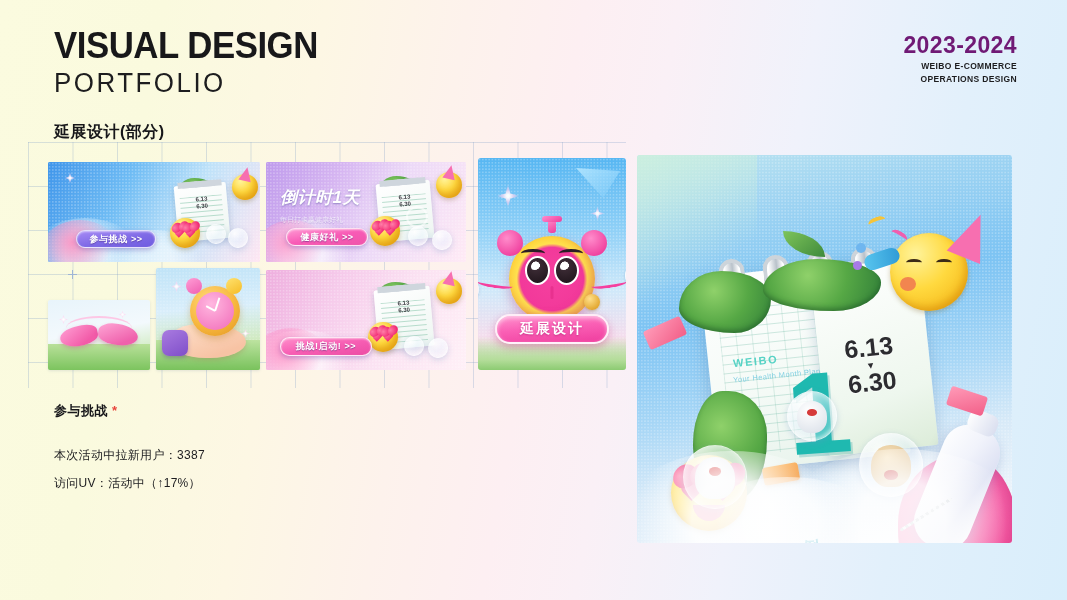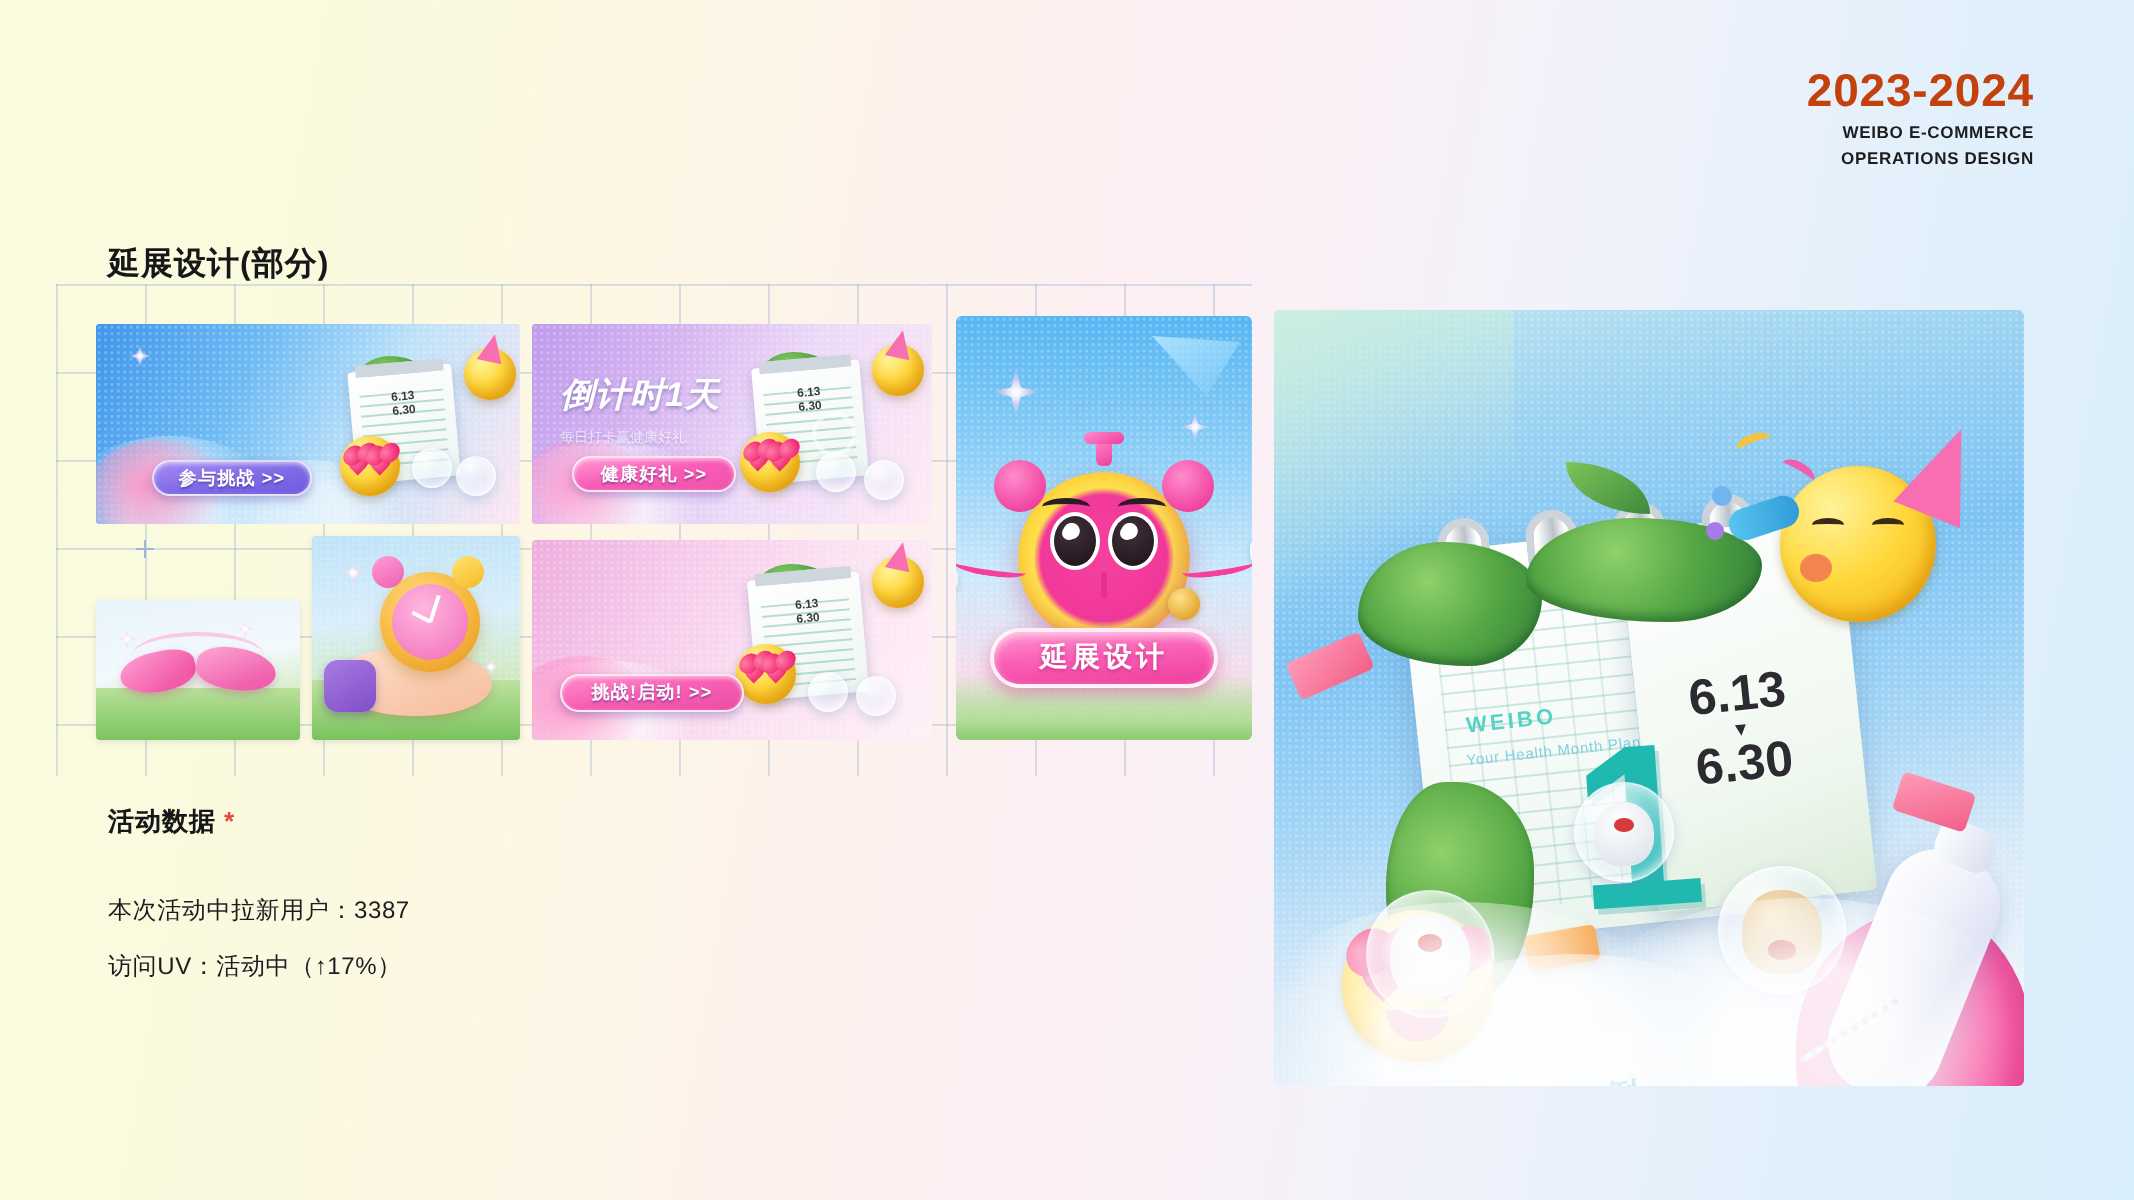--- a/index.html
+++ b/index.html
@@ -22,21 +22,21 @@
     color:#18181a; line-height:1.0; font-stretch:condensed;
     transform:scaleX(0.94); transform-origin:left center;
   }
   #title-sub {
     font-size:27px; color:#1d1d1f; letter-spacing:2.6px;
     line-height:1.25; margin-top:3px;
     transform:scaleX(0.96); transform-origin:left center;
   }
   #meta-block { position:absolute; right:50px; top:32px; text-align:right; }
   #meta-year {
-    font-size:23px; font-weight:bold; color:#c2410c; letter-spacing:0.4px;
+    font-size:23px; font-weight:bold; color:#701a75; letter-spacing:0.4px;
   }
   .meta-line {
     font-size:8.5px; font-weight:bold; color:#1d1d1f;
     letter-spacing:0.35px; line-height:1.45; margin-top:1px;
   }
 
   
   #section-heading {
     position:absolute; left:54px; top:122px;
     font-size:16px; font-weight:bold; color:#17171a; letter-spacing:0.5px;
@@ -279,20 +279,24 @@
     background:radial-gradient(circle at 40% 30%, #ff8cc6 0%, #f2569f 55%, #d63a85 100%);
     box-shadow:inset -6px -8px 14px rgba(180,30,110,.35);
   }
 
   .sm-card { border-radius:2px; box-shadow:0 1px 3px rgba(90,110,150,.16); }
 </style>
 </head>
 <body>
 
 <div id="header">
+  <div id="title-block">
+    <div id="title-main">VISUAL DESIGN</div>
+    <div id="title-sub">PORTFOLIO</div>
+  </div>
   <div id="meta-block">
     <div id="meta-year">2023-2024</div>
     <div class="meta-line">WEIBO E-COMMERCE</div>
     <div class="meta-line">OPERATIONS DESIGN</div>
   </div>
 </div>
 
 <div id="section-heading">延展设计(部分)</div>
 
 <div id="grid-backdrop">
@@ -519,17 +523,17 @@
   <div style="position:absolute;right:146px;top:88px;width:10px;height:10px;border-radius:50%;background:#6fb6ef"></div>
   <div style="position:absolute;right:150px;top:106px;width:9px;height:9px;border-radius:50%;background:#a77ae8"></div>
 
   <div class="cloud" style="left:-20px;bottom:-48px;width:230px;height:140px;opacity:.95"></div>
   <div class="cloud" style="left:140px;bottom:-56px;width:250px;height:150px;opacity:.9"></div>
   <div class="cloud" style="left:60px;bottom:-24px;width:180px;height:90px;opacity:.8"></div>
 </div>
 
 <div style="position:absolute;left:54px;top:402px">
   <div style="font-size:13px;font-weight:bold;color:#17171a;letter-spacing:.5px">
-    <span>活动数据</span><span style="color:#e8453c;font-size:13px;margin-left:4px">*</span>
+    <span>参与挑战</span><span style="color:#e8453c;font-size:13px;margin-left:4px">*</span>
   </div>
   <div style="font-size:12px;color:#1d1d20;margin-top:27px;letter-spacing:.3px">本次活动中拉新用户：3387</div>
   <div style="font-size:12px;color:#1d1d20;margin-top:11px;letter-spacing:.3px">访问UV：活动中（↑17%）</div>
 </div>
 
 </body></html>

